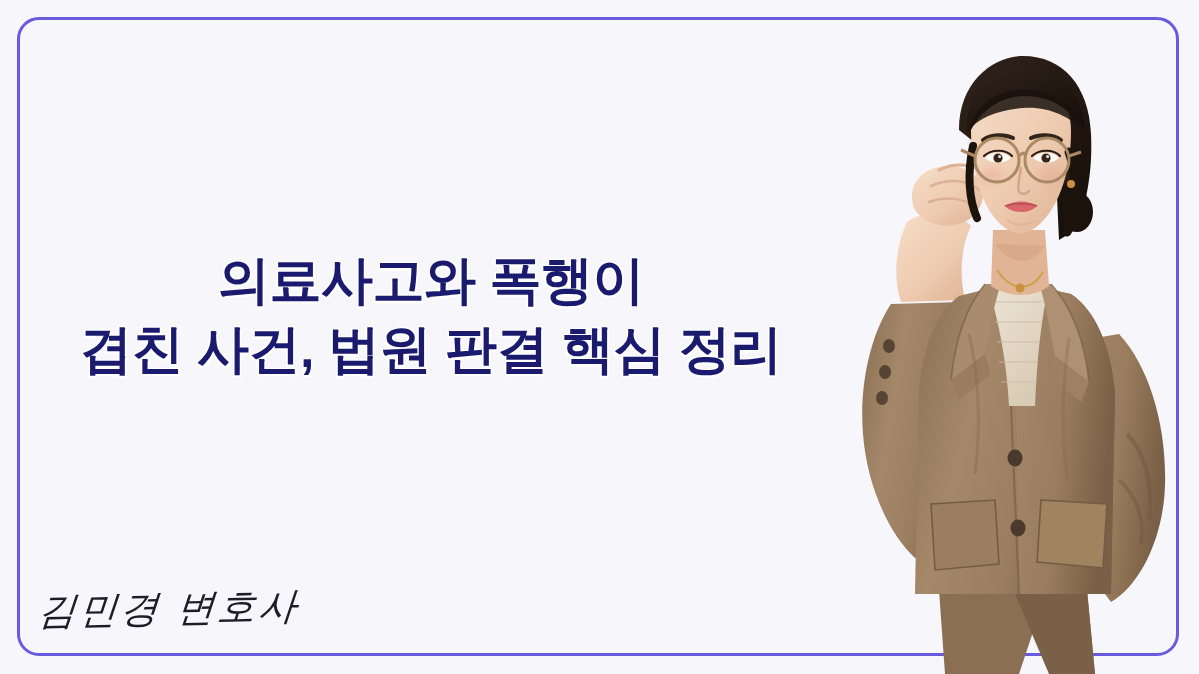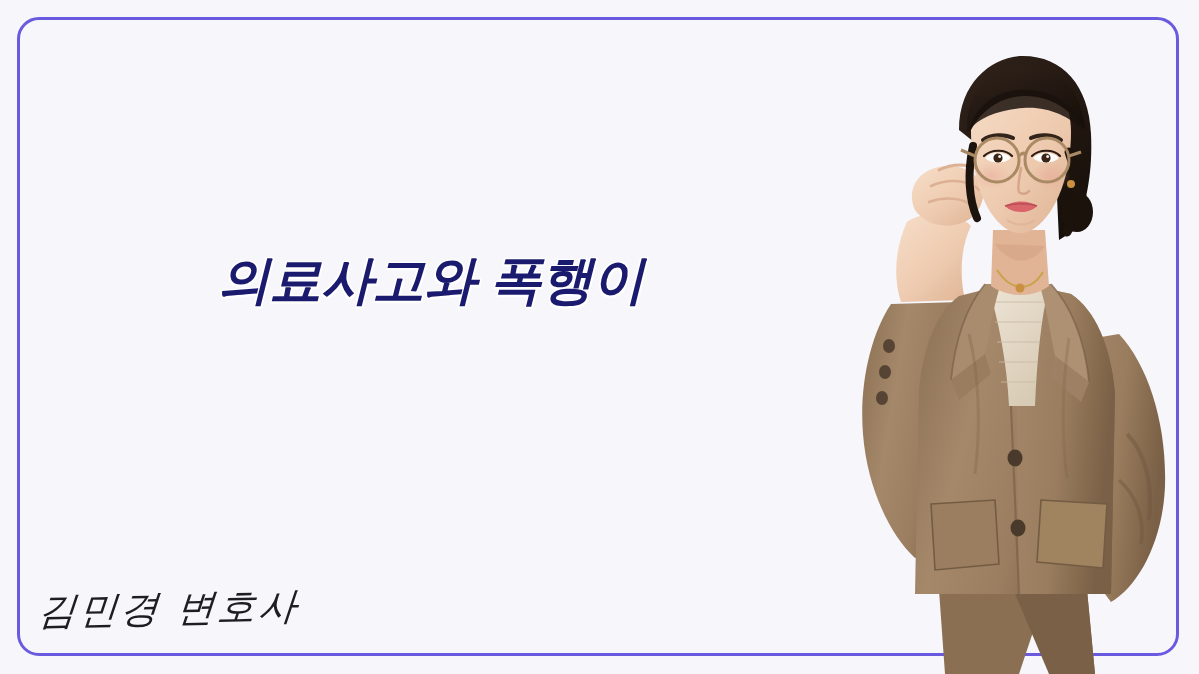--- a/index.html
+++ b/index.html
@@ -75,21 +75,22 @@
   .photo svg{display:block;width:100%;height:100%;}
 </style>
 </head>
 <body>
 
 <div id="canvas" style="background: rgb(247, 246, 251);">
 
   <div class="frame" style="border-color: rgb(106, 90, 224); border-width: 3px; border-radius: 22px;"></div>
 
   <div class="title-block">
-    <span class="title-line" style="color: rgb(26, 26, 110); font-style: italic;">의료사고와 폭행이</span>
+    <span class="title-line" style="color: rgb(26, 26, 110);">의료사고와 폭행이</span>
+    <span class="title-line" style="color: rgb(26, 26, 110);">겹친 사건, 법원 판결 핵심 정리</span>
   </div>
 
   <div class="signature" style="color: rgb(29, 29, 35);">김민경 변호사</div>
 
   <div class="photo">
     <svg viewBox="0 0 380 640" xmlns="http://www.w3.org/2000/svg" aria-hidden="true">
       <defs>
         <linearGradient id="suitG" x1="0" y1="0" x2="1" y2="0.4">
           <stop offset="0%" stop-color="#8a6f52"></stop>
           <stop offset="38%" stop-color="#a5886a"></stop>

